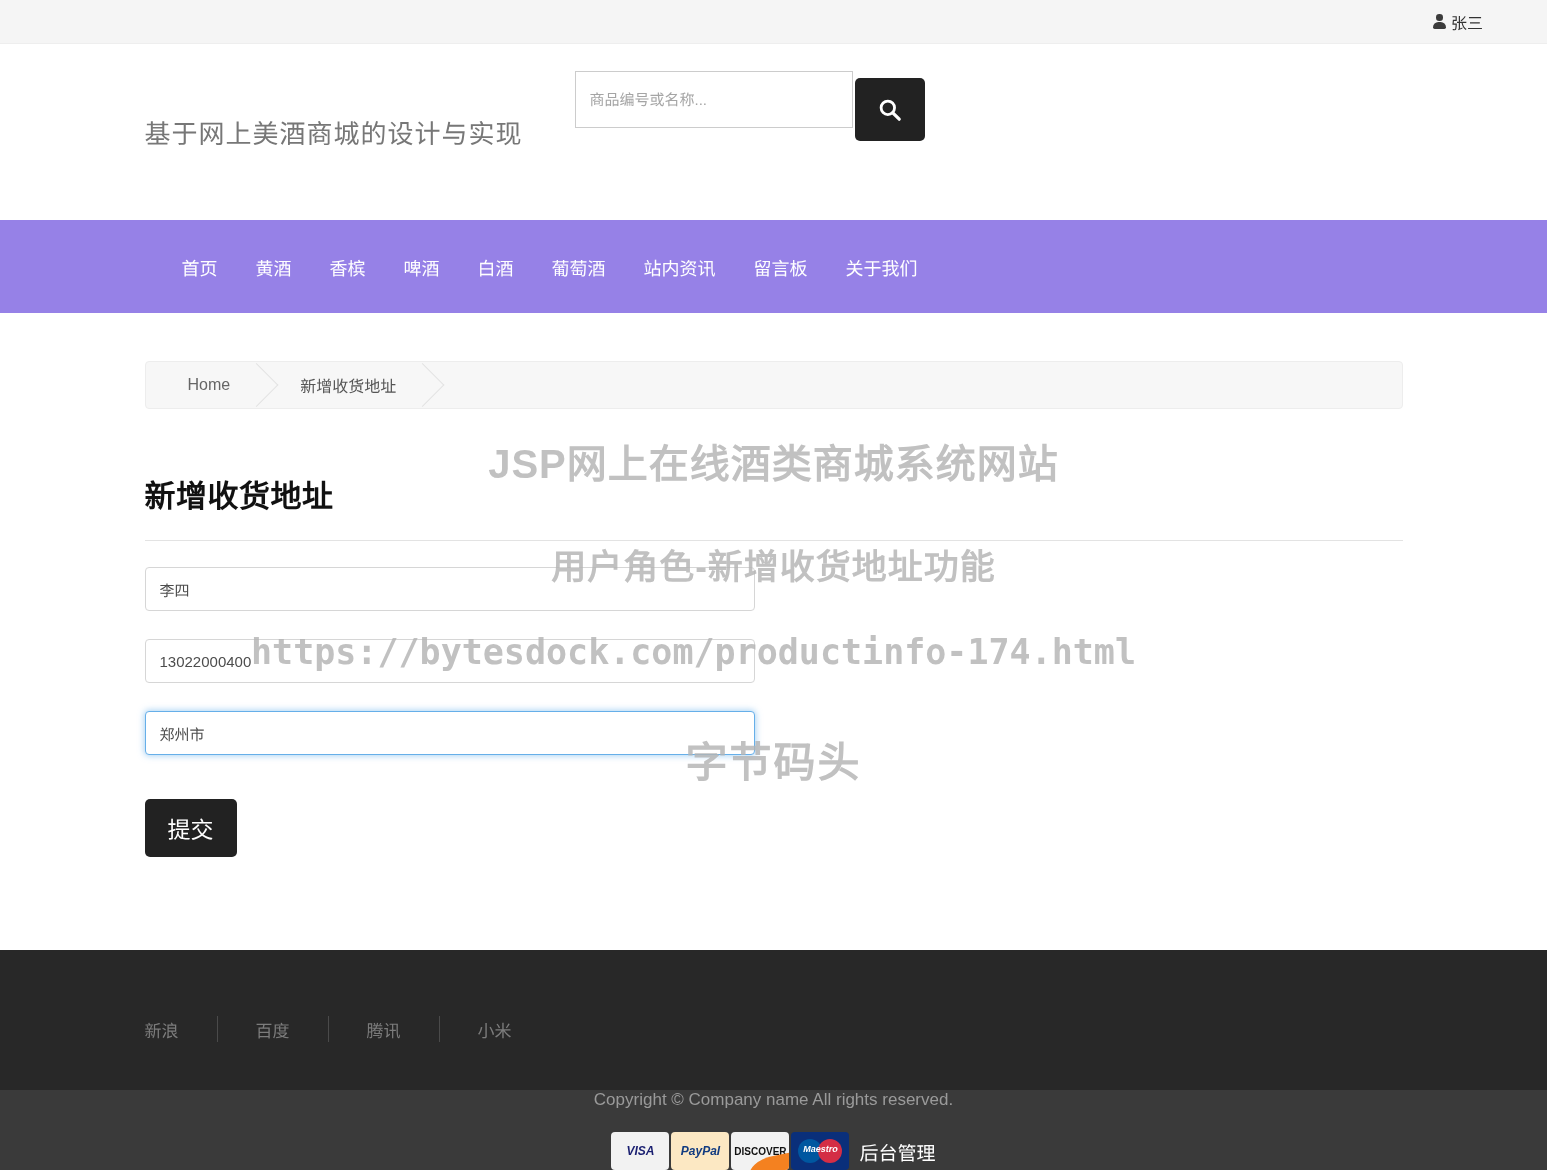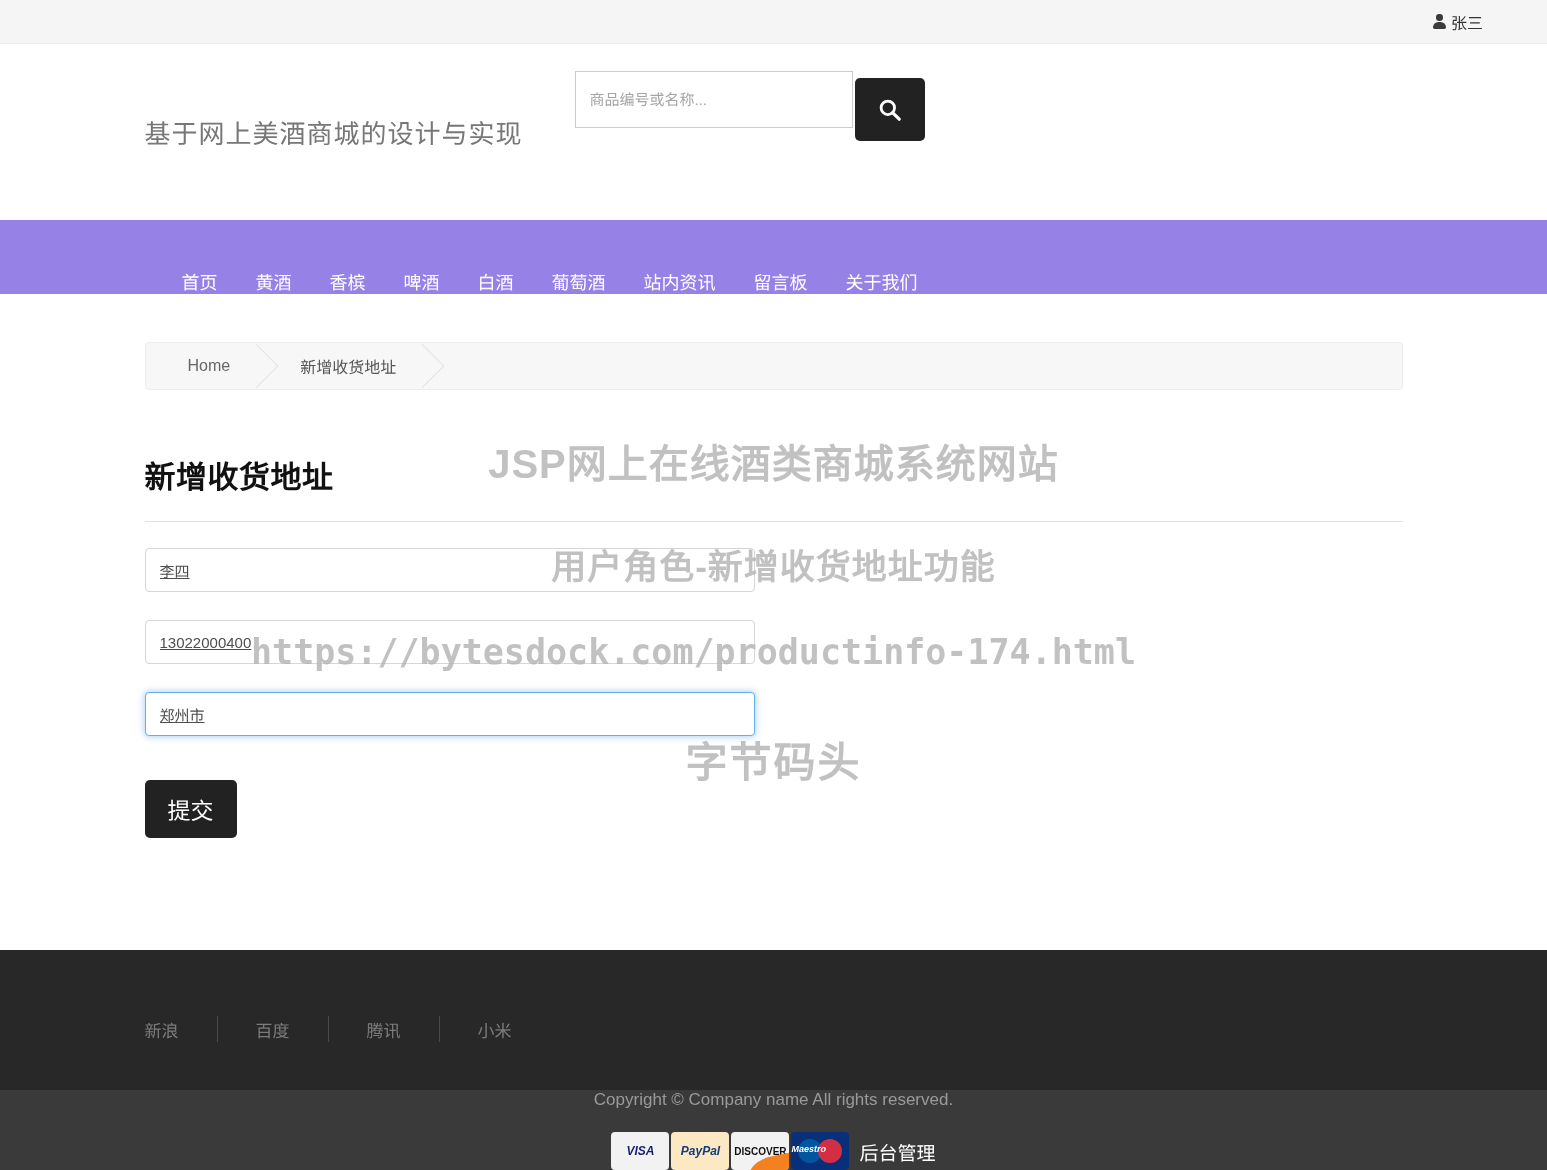--- a/index.html
+++ b/index.html
@@ -124,24 +124,24 @@
     align-items: center;
     justify-content: center;
     gap: 2px;
     color: #ffffff;
     font-size: 24px;
     letter-spacing: 0.5px;
   }
 
   
   .nav {
-    height: 74px;
+    height: 93px;
     background: #9681e7;
     display: flex;
-    align-items: flex-end;
+    align-items: center;
   }
   .nav-inner {
     width: 1258px;
     margin: 0 auto;
     display: flex;
     align-items: center;
     padding-left: 18px;
   }
   .nav-item {
     color: #ffffff;
@@ -216,21 +216,20 @@
     height: 44px;
     border: 1px solid #d6d6d6;
     border-radius: 4px;
     padding: 0 14px;
     font-size: 15px;
     color: #4d4d4d;
     background: #ffffff;
     margin-bottom: 28px;
     outline: none;
     font-family: "Liberation Sans", "DejaVu Sans", sans-serif;
-    text-decoration: underline;
   }
   .field.is-focused {
     border-color: #66afe9;
     box-shadow: 0 0 6px 1px rgba(102,175,233,0.55);
   }
   .submit-btn {
     margin-top: 16px;
     width: 92px;
     height: 58px;
     background: #222222;
@@ -365,21 +364,21 @@
     position: absolute;
     top: 7px;
     width: 24px; height: 24px;
     border-radius: 50%;
   }
   .pay-maestro .mc-left { left: 7px; background: #0057a0; }
   .pay-maestro .mc-right { right: 7px; background: #d42e45; }
   .pay-maestro .mc-label {
     position: absolute;
     left: 0; right: 0; top: 12px;
-    text-align: left;
+    text-align: center;
     font-size: 9px;
     color: #ffffff;
     font-style: italic;
     font-weight: bold;
     z-index: 2;
   }
   .admin-link {
     color: #ffffff;
     font-size: 19px;
     text-decoration: none;

